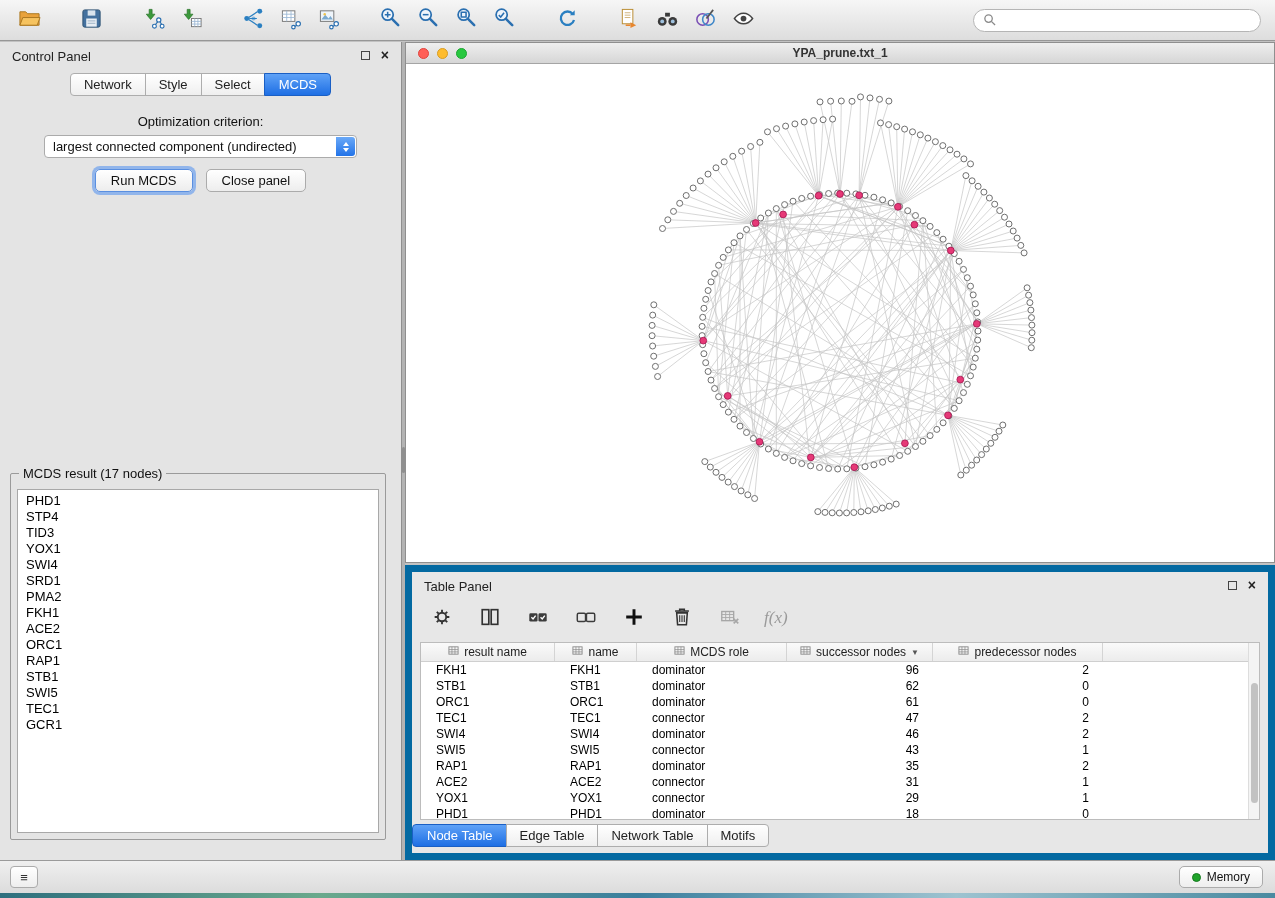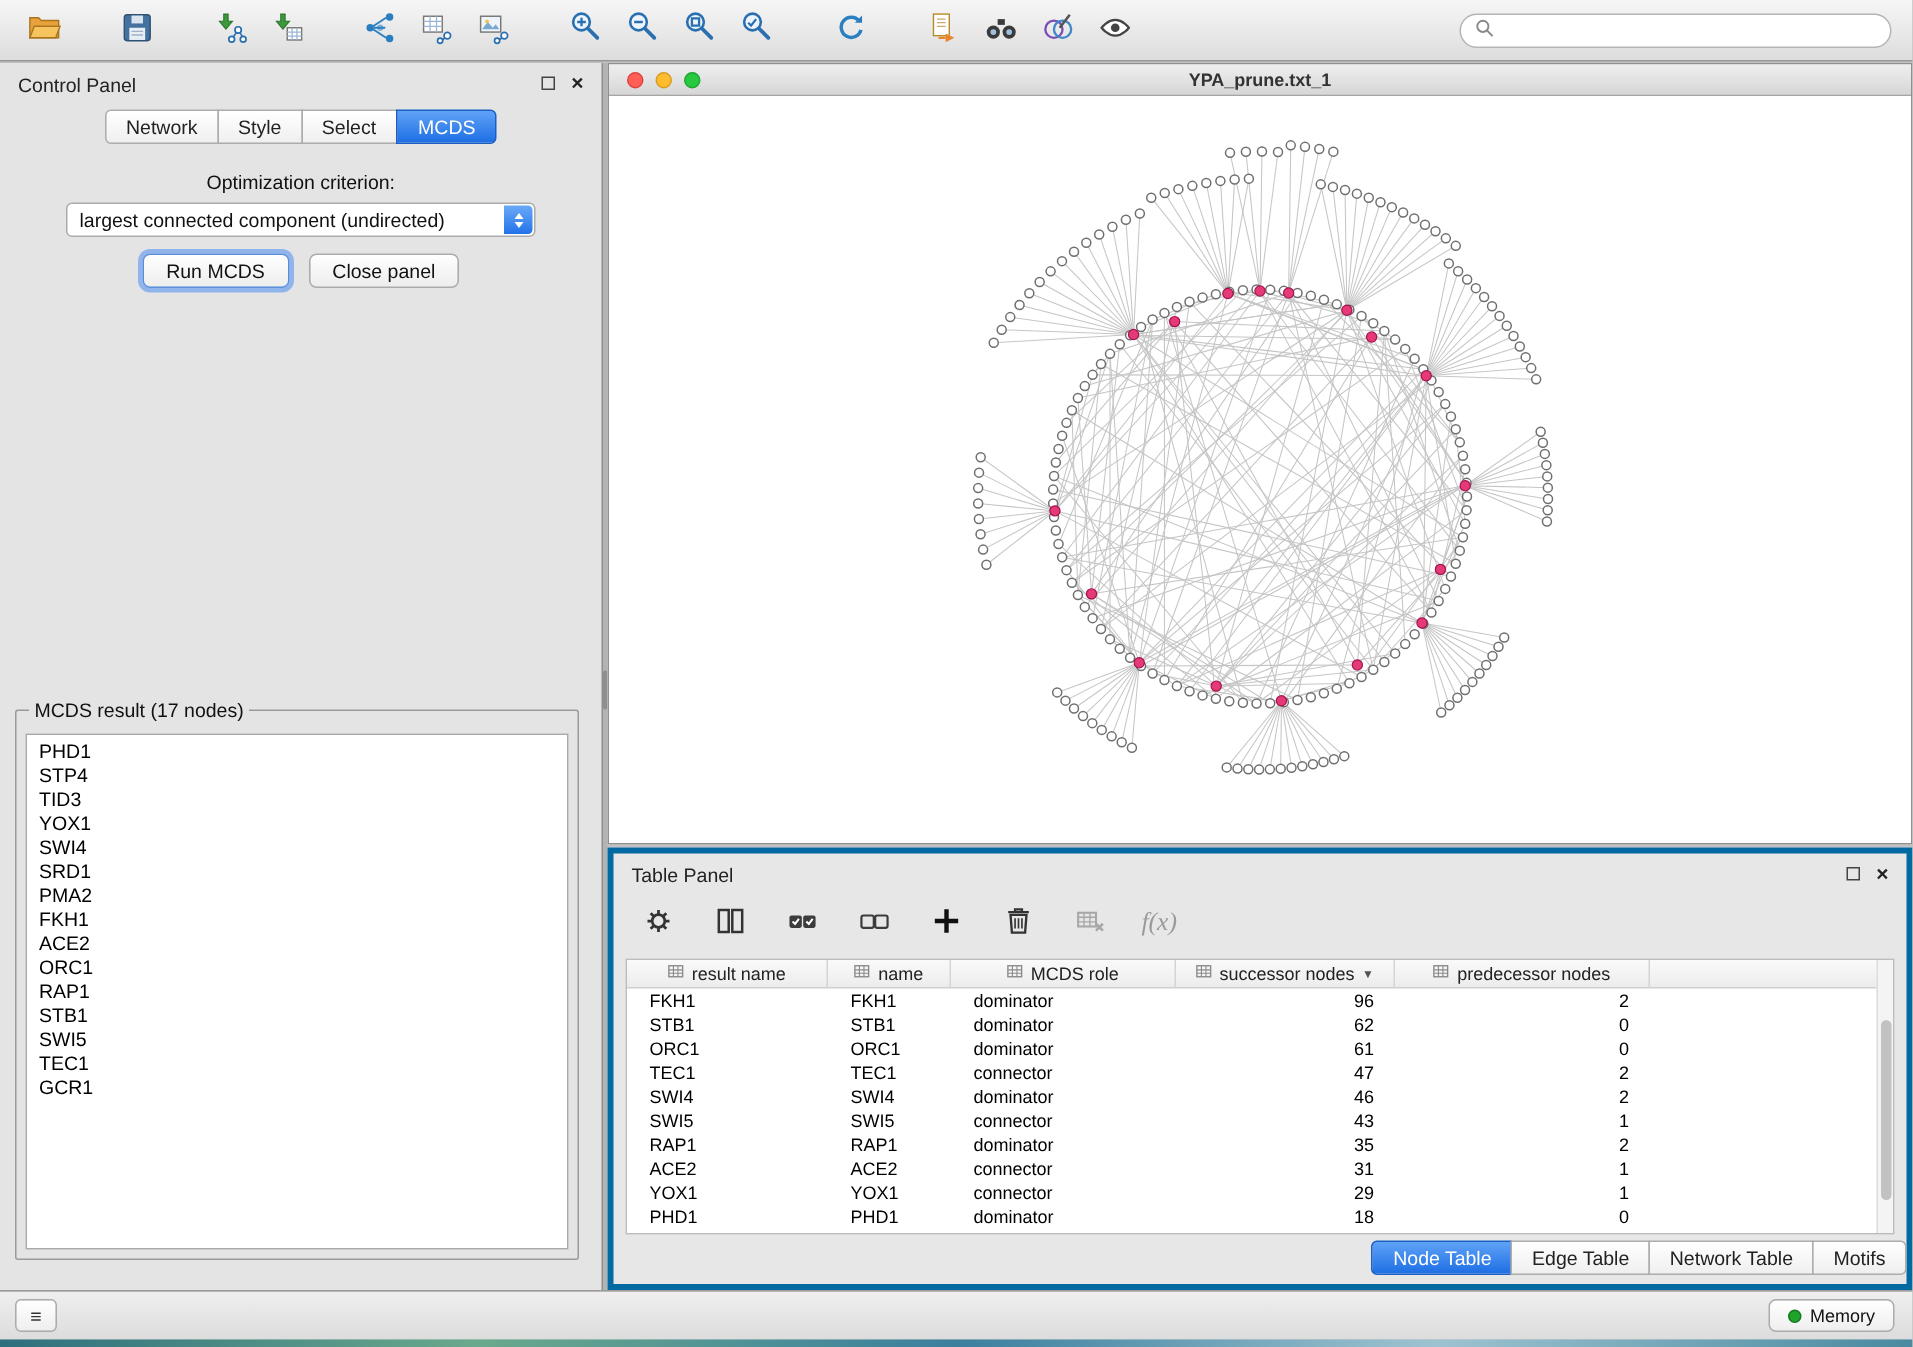--- a/index.html
+++ b/index.html
@@ -97,21 +97,21 @@
   .traffic { position:absolute; left:12px; top:5px; display:flex; gap:8px; }
   .tl { width:11px; height:11px; border-radius:50%; }
   .tl.red { background:#ff5f57; border:1px solid #e0443e; }
   .tl.yellow { background:#febc2e; border:1px solid #d89c22; }
   .tl.green { background:#28c840; border:1px solid #1da632; }
   .net-canvas { position:absolute; left:0; top:21px; right:0; bottom:0; background:#fff; }
   .net-canvas svg { width:100%; height:100%; display:block; }
   
   .table-panel {
     position:absolute; left:405px; top:565px; width:870px; height:295px;
-    background:#e7e7e7; border:4px solid #0369a1;
+    background:#e7e7e7; border:7px solid #0369a1;
   }
   .tp-toolbar { position:absolute; left:16px; top:30px; height:32px; display:flex; align-items:center; gap:20px; }
   .tp-btn { border:none; background:transparent; padding:0; width:28px; height:28px; display:flex; align-items:center; justify-content:center; border-radius:4px; }
   .fx-label { font-size:17px; font-style:italic; color:#9a9a9a; font-family:"Liberation Serif", serif; }
   .table-wrap {
     position:absolute; left:8px; right:8px; top:70px; bottom:33px;
     background:#fff; border:1px solid #bcbcbc; overflow:hidden;
   }
   .t-head { display:flex; height:19px; background:linear-gradient(#fafafa,#ececec); border-bottom:1px solid #cfcfcf; }
   .th {
@@ -120,21 +120,21 @@
   }
   .th .caret { font-size:8px; color:#555; }
   .t-body { }
   .tr { display:flex; height:16px; align-items:center; }
   .td { font-size:12px; color:#000; padding:0 14px 0 15px; white-space:nowrap; overflow:hidden; }
   .v-scroll {
     position:absolute; right:0; top:0; bottom:0; width:11px;
     background:#f4f4f4; border-left:1px solid #ddd;
   }
   .v-thumb { position:absolute; left:1.5px; width:7px; top:40px; height:120px; background:#c2c2c2; border-radius:4px; }
-  .tp-tabs { position:absolute; left:0; right:0; bottom:6px; display:flex; justify-content:flex-end; }
+  .tp-tabs { position:absolute; left:0; right:0; bottom:6px; display:flex; justify-content:flex-start; }
   
   .status-bar {
     position:absolute; left:0; top:860px; width:1275px; height:33px;
     background:linear-gradient(#efefef,#dcdcdc); border-top:1px solid #9a9a9a;
   }
   .list-btn {
     position:absolute; left:10px; top:5px; width:28px; height:22px;
     border:1px solid #ababab; border-radius:4px; background:linear-gradient(#fff,#eee);
     font-size:13px; color:#333; display:flex; align-items:center; justify-content:center; padding:0;
   }

